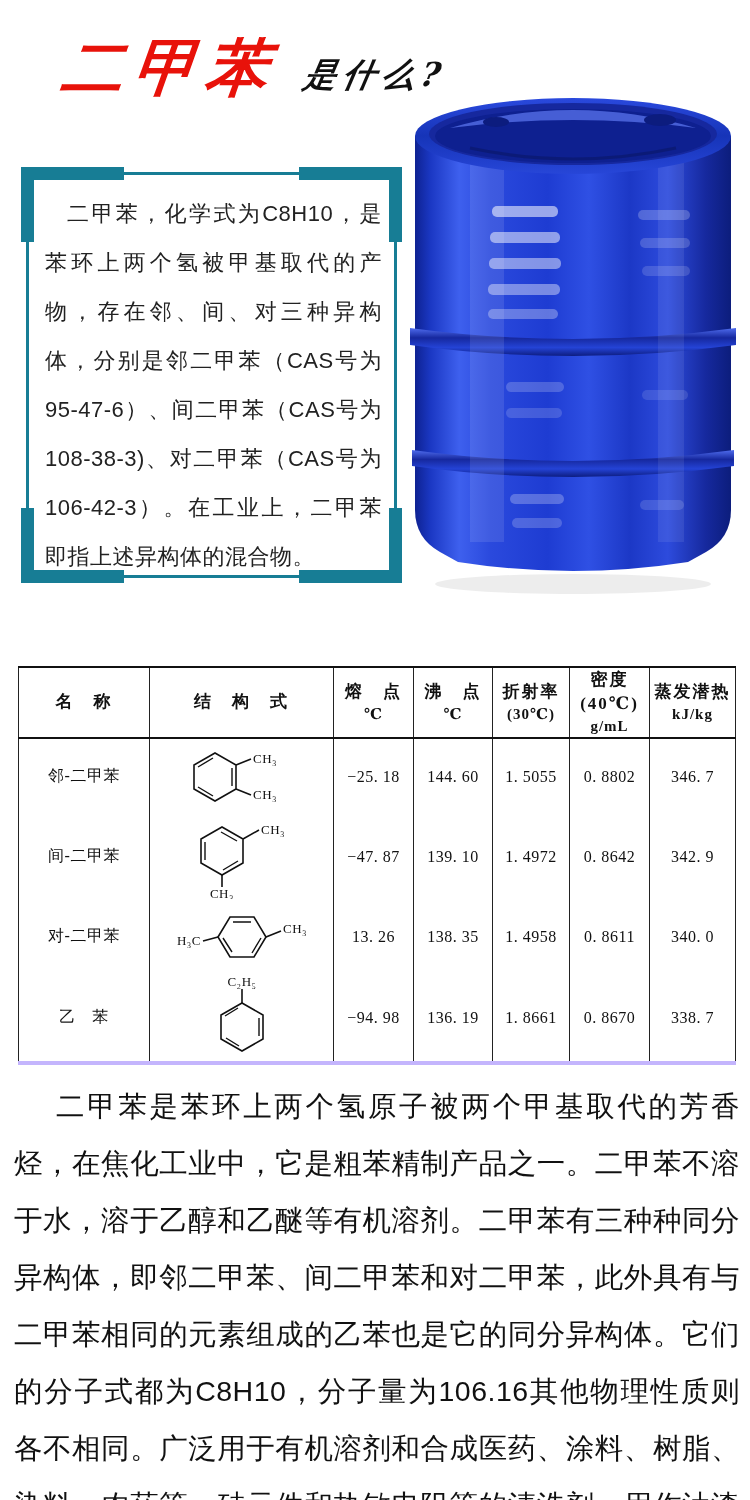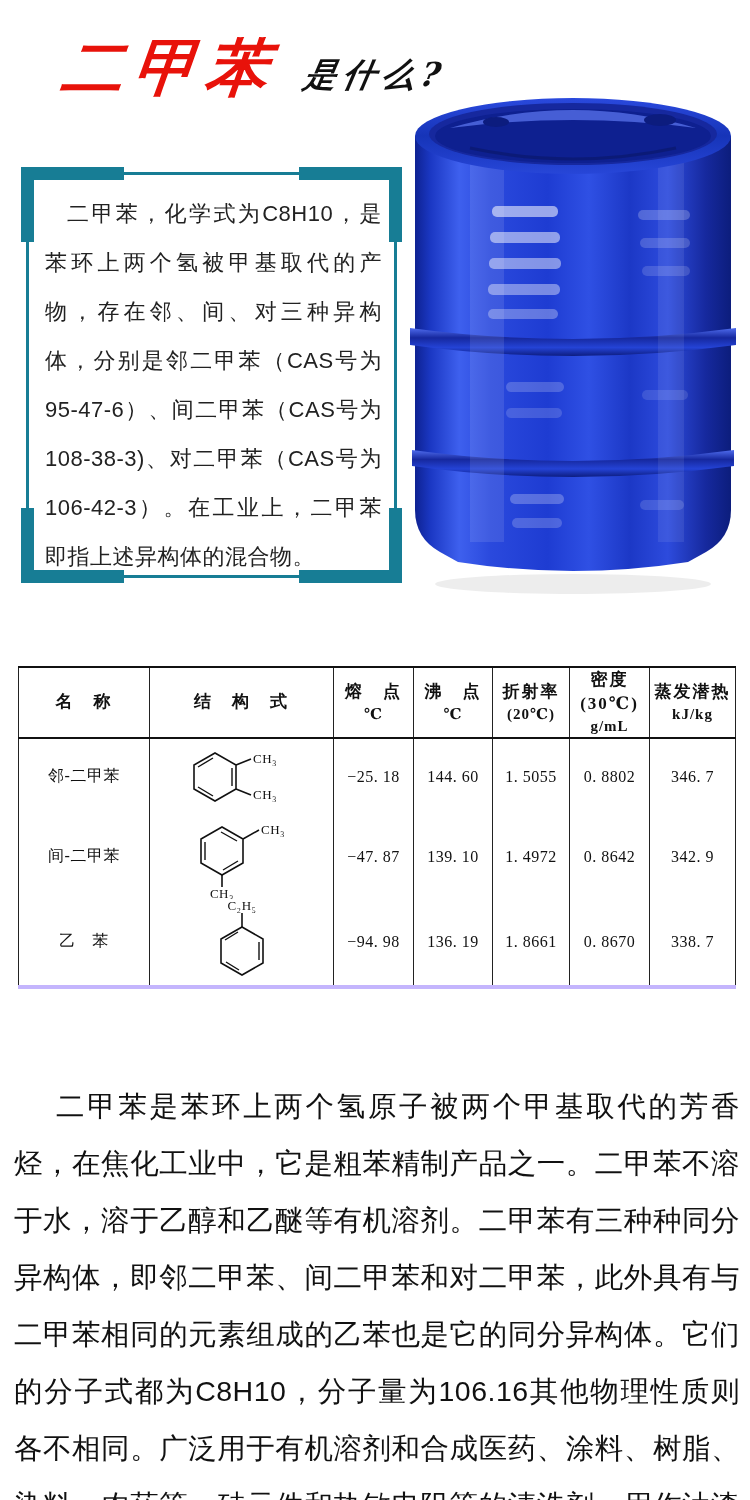--- a/index.html
+++ b/index.html
@@ -140,22 +140,22 @@
         <col style="width:77px">
         <col style="width:80px">
         <col style="width:86px">
     </colgroup>
     <thead>
       <tr>
         <th><span>名　称</span></th>
         <th><span>结　构　式</span></th>
         <th><span>熔　点</span><span class="hdr-sub">℃</span></th>
         <th><span>沸　点</span><span class="hdr-sub">℃</span></th>
-        <th><span>折射率</span><span class="hdr-sub">(20℃)</span></th>
-        <th><span>密度 (30℃)</span><span class="hdr-sub">g/mL</span></th>
+        <th><span>折射率</span><span class="hdr-sub">(30℃)</span></th>
+        <th><span>密度 (40℃)</span><span class="hdr-sub">g/mL</span></th>
         <th><span>蒸发潜热</span><span class="hdr-sub">kJ/kg</span></th>
       </tr>
     </thead>
     <tbody>
       <tr>
         <td class="chem-name">邻-二甲苯</td>
         <td class="struct">
           <svg width="130" height="60" viewBox="0 0 130 60">
             <path d="M38,6 L59,18 L59,42 L38,54 L17,42 L17,18 Z" fill="none" stroke="#111" stroke-width="1.6"></path>
             <path d="M55,21 L55,39 M21,20 L36,11 M21,40 L36,49" stroke="#111" stroke-width="1.4" fill="none"></path>
@@ -181,20 +181,37 @@
             <text x="45" y="83" text-anchor="middle">CH₃</text>
           </svg>
         </td>
         <td>−47. 87</td>
         <td>139. 10</td>
         <td>1. 4972</td>
         <td>0. 8642</td>
         <td>342. 9</td>
       </tr>
       <tr>
+        <td class="chem-name">对-二甲苯</td>
+        <td class="struct">
+          <svg width="170" height="64" viewBox="0 0 170 64">
+            <path d="M61,32 L73,12 L97,12 L109,32 L97,52 L73,52 Z" fill="none" stroke="#111" stroke-width="1.6"></path>
+            <path d="M76,17 L94,17 M104,33 L95,48 M75,47 L66,33" stroke="#111" stroke-width="1.4" fill="none"></path>
+            <path d="M61,32 L46,36 M109,32 L124,26" stroke="#111" stroke-width="1.6" fill="none"></path>
+            <text x="44" y="40" text-anchor="end">H₃C</text>
+            <text x="126" y="28">CH₃</text>
+          </svg>
+        </td>
+        <td>13. 26</td>
+        <td>138. 35</td>
+        <td>1. 4958</td>
+        <td>0. 8611</td>
+        <td>340. 0</td>
+      </tr>
+      <tr>
         <td class="chem-name">乙　苯</td>
         <td class="struct">
           <svg width="96" height="86" viewBox="0 0 96 86">
             <path d="M48,28 L69,40 L69,64 L48,76 L27,64 L27,40 Z" fill="none" stroke="#111" stroke-width="1.6"></path>
             <path d="M65,43 L65,61 M45,71 L32,63 M31,41 L44,33" stroke="#111" stroke-width="1.4" fill="none"></path>
             <path d="M48,28 L48,14" stroke="#111" stroke-width="1.6" fill="none"></path>
             <text x="48" y="11" text-anchor="middle">C₂H₅</text>
           </svg>
         </td>
         <td>−94. 98</td>

